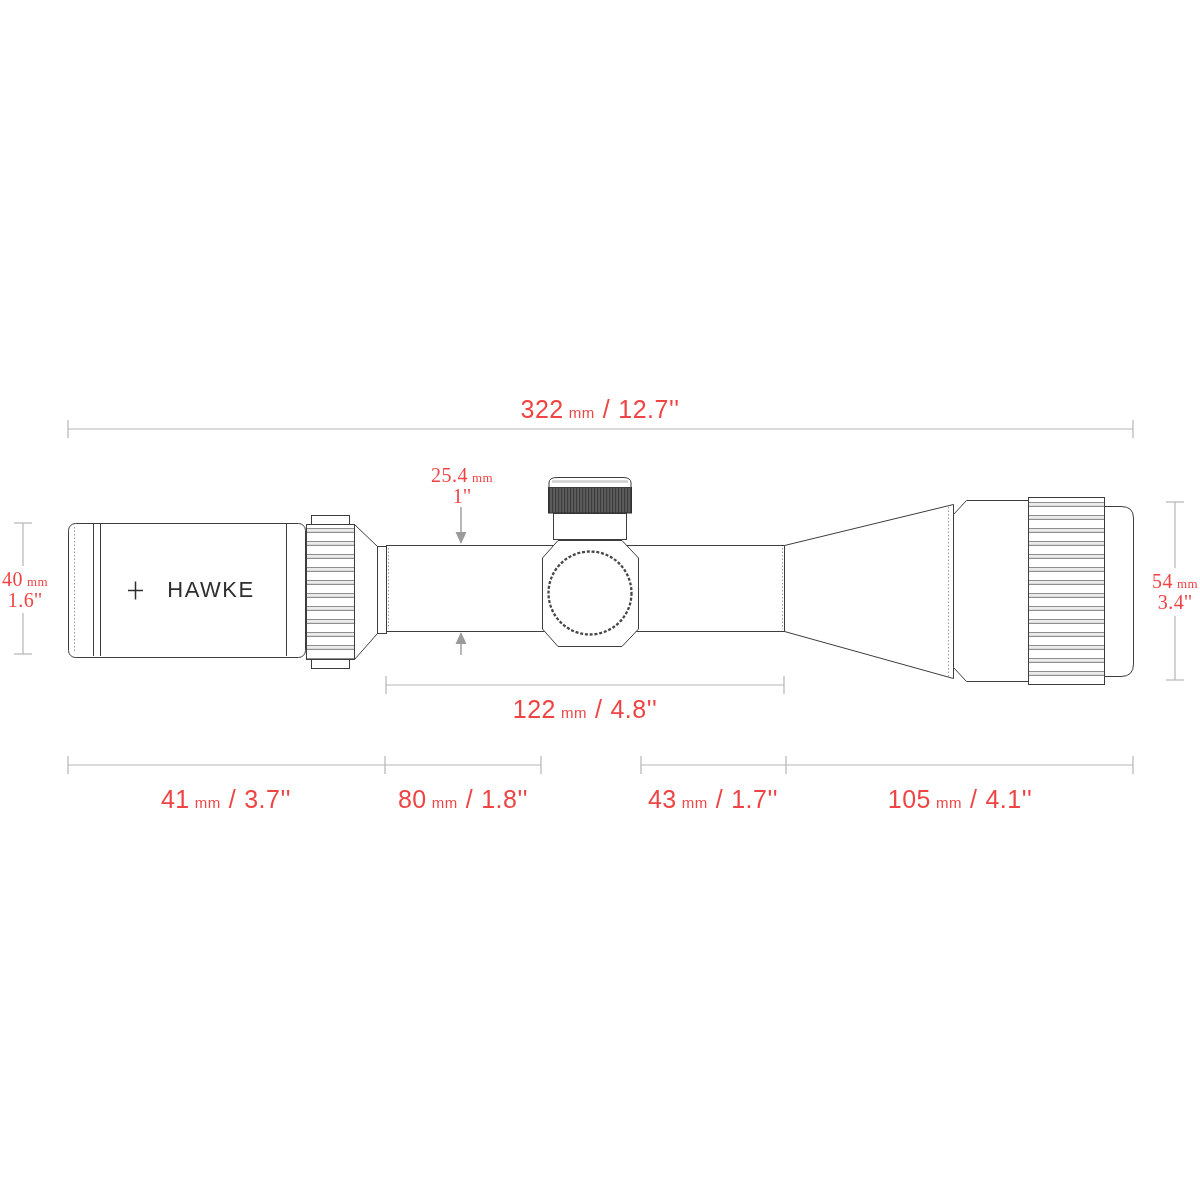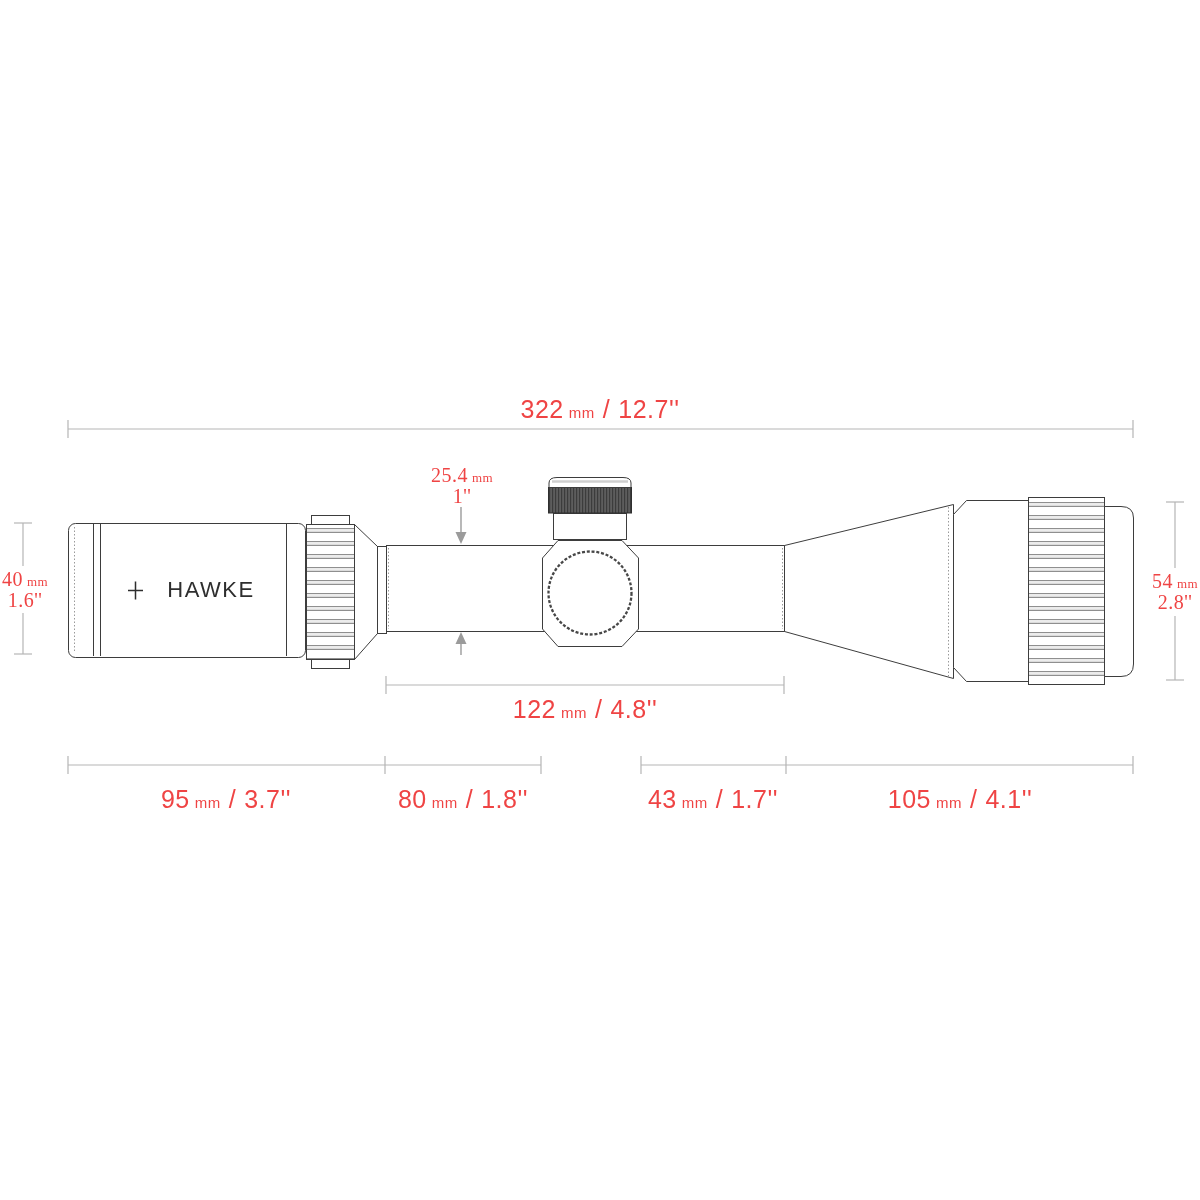--- a/index.html
+++ b/index.html
@@ -139,29 +139,29 @@
     <div class="row"><span class="imp">1''</span></div>
   </div>
 
   <div class="dim-label dim-v" style="left:-50px;top:570px;width:150px">
     <div class="row"><span class="val">40</span><span class="unit">mm</span></div>
     <div class="row"><span class="imp">1.6''</span></div>
   </div>
 
   <div class="dim-label dim-v" style="left:1100px;top:572px;width:150px">
     <div class="row"><span class="val">54</span><span class="unit">mm</span></div>
-    <div class="row"><span class="imp">2.8''</span></div>
+    <div class="row"><span class="imp">3.4''</span></div>
   </div>
 
   <div class="dim-label dim-h" style="left:435px;top:696px;width:300px">
     <span class="val">122</span><span class="unit">mm</span><span class="sep">/</span><span class="imp">4.8''</span>
   </div>
 
   <div class="dim-label dim-h" style="left:76px;top:786px;width:300px">
-    <span class="val">95</span><span class="unit">mm</span><span class="sep">/</span><span class="imp">3.7''</span>
+    <span class="val">41</span><span class="unit">mm</span><span class="sep">/</span><span class="imp">3.7''</span>
   </div>
 
   <div class="dim-label dim-h" style="left:313px;top:786px;width:300px">
     <span class="val">80</span><span class="unit">mm</span><span class="sep">/</span><span class="imp">1.8''</span>
   </div>
 
   <div class="dim-label dim-h" style="left:563px;top:786px;width:300px">
     <span class="val">43</span><span class="unit">mm</span><span class="sep">/</span><span class="imp">1.7''</span>
   </div>
 

